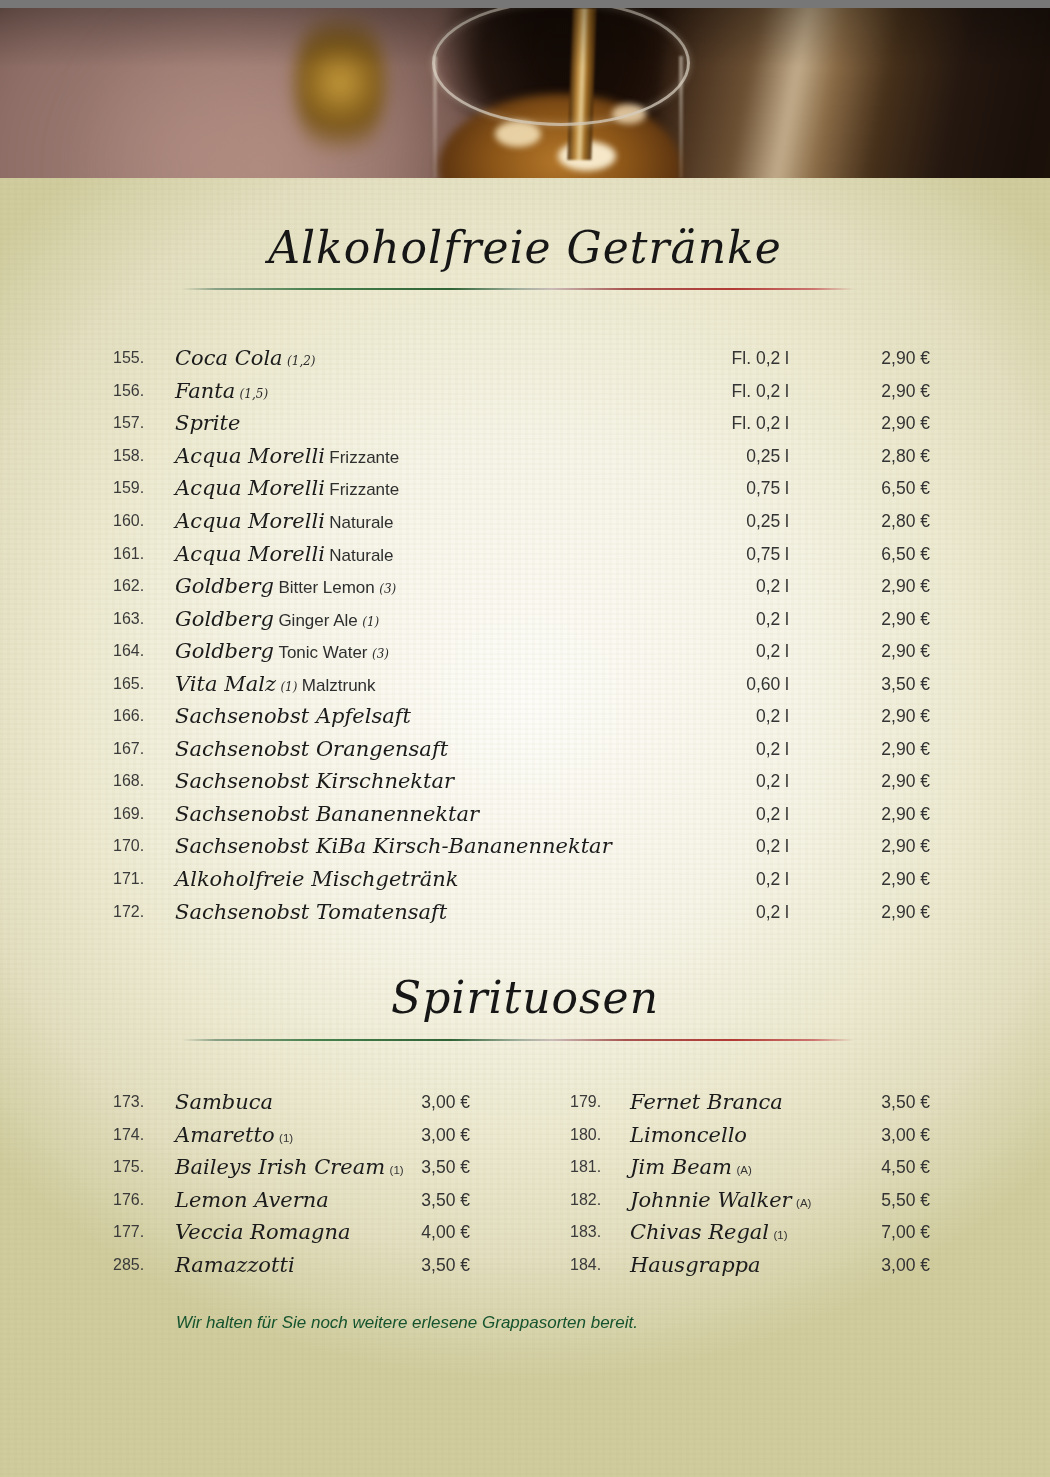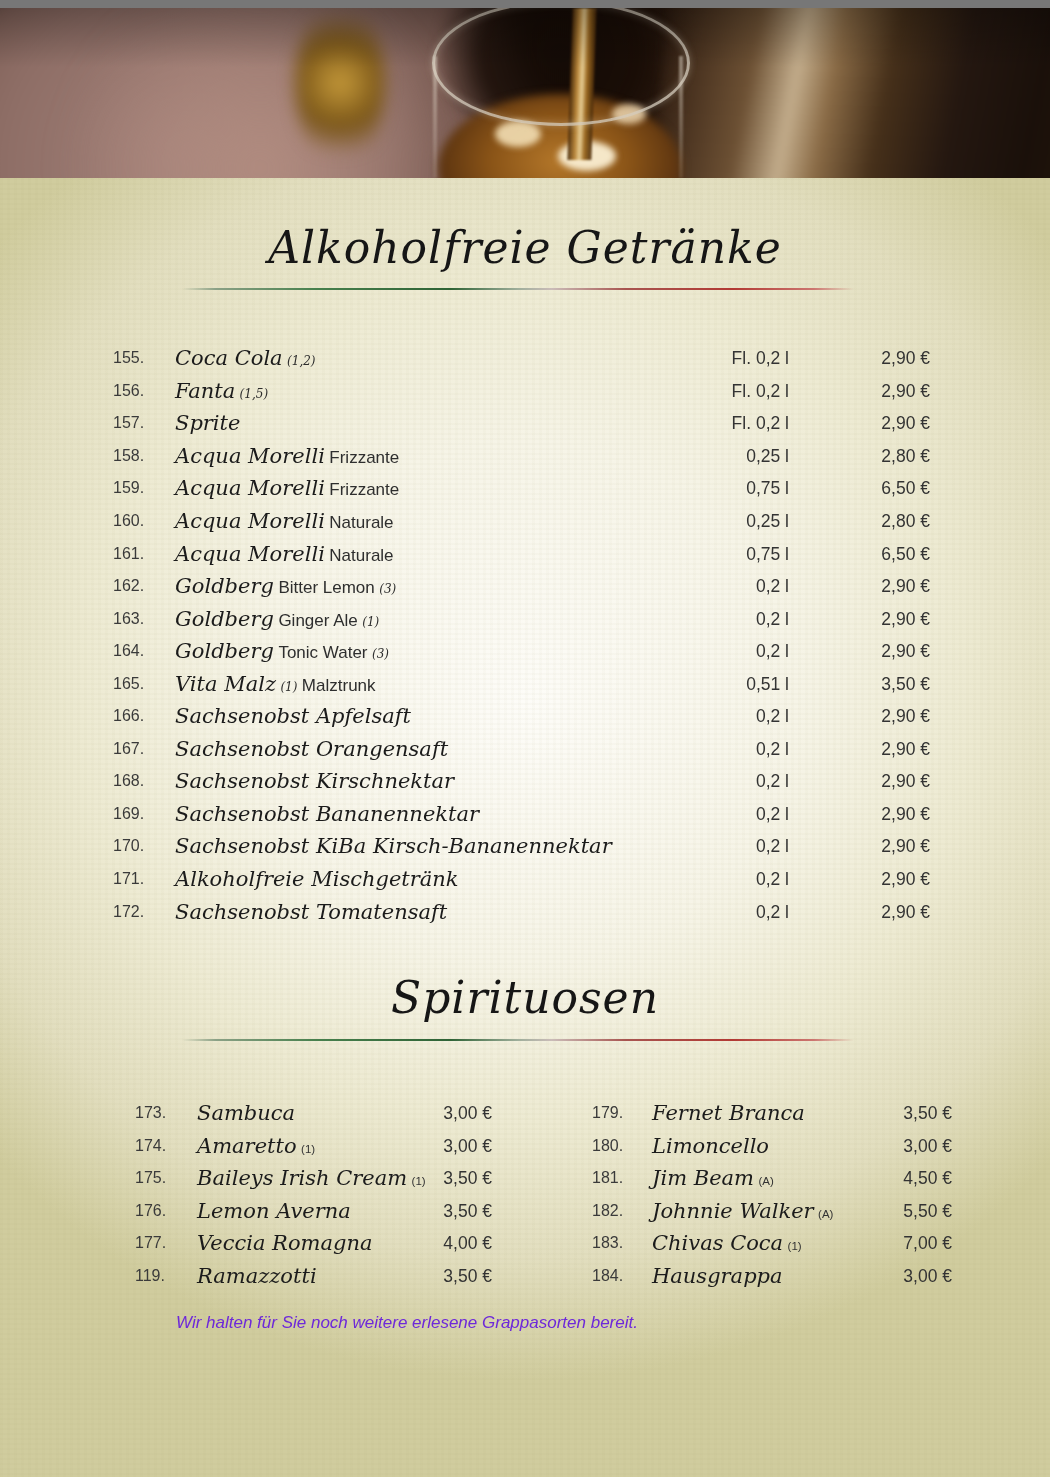--- a/index.html
+++ b/index.html
@@ -67,32 +67,32 @@
   .row .nm{font:italic 21px "DejaVu Serif",serif;color:#1b1b1b;}
   .row .n1,.row .n2{font:italic 12px "DejaVu Serif",serif;color:#2c2c2c;}
   .row .sub{font:17px "Liberation Sans",sans-serif;color:#2e2e2e;}
   .row .size{position:absolute;right:261px;top:50%;transform:translateY(-50%);
              font:17.5px "Liberation Sans",sans-serif;color:#333;}
   .row .price{position:absolute;right:120px;top:50%;transform:translateY(-50%);
              font:17.5px "Liberation Sans",sans-serif;color:#333;}
 
   
   #spirits{position:absolute;left:0;top:1073px;width:1050px;height:200px;}
-  .scol{position:absolute;top:16px;height:100%;padding-left:22px;}
+  .scol{position:absolute;top:5px;height:100%;}
   #scol1{left:0;width:525px;}
   #scol2{left:525px;width:525px;}
   #spirits .n2{font:11.5px "Liberation Sans",sans-serif;font-style:normal;color:#333;}
   #scol1 .price{right:55px;}
   #scol2 .price{right:120px;}
   #scol2 .num{left:45px;}
   #scol2 .namewrap{left:105px;}
 
   
   .footer{position:absolute;left:176px;top:1303px;
-          font:italic 17px/23px "Liberation Sans",sans-serif;color:#6d28d9;text-align:right;}
+          font:italic 17px/23px "Liberation Sans",sans-serif;color:#14532d;text-align:right;}
 </style>
 </head>
 <body>
 
 <div class="page">
 
   <div class="photo">
     <div class="ph-hand"></div>
     <div class="ph-hand2"></div>
     <div class="ph-glint"></div>
@@ -171,21 +171,21 @@
       </div>
       <div class="row">
         <span class="num">164.</span>
         <span class="namewrap"><span class="nm">Goldberg</span> <span class="sub">Tonic Water</span> <span class="n2">(3)</span> </span>
         <span class="size">0,2 l</span>
         <span class="price">2,90 €</span>
       </div>
       <div class="row">
         <span class="num">165.</span>
         <span class="namewrap"><span class="nm">Vita Malz</span> <span class="n1">(1)</span> <span class="sub">Malztrunk</span> </span>
-        <span class="size">0,51 l</span>
+        <span class="size">0,60 l</span>
         <span class="price">3,50 €</span>
       </div>
       <div class="row">
         <span class="num">166.</span>
         <span class="namewrap"><span class="nm">Sachsenobst Apfelsaft</span> </span>
         <span class="size">0,2 l</span>
         <span class="price">2,90 €</span>
       </div>
       <div class="row">
         <span class="num">167.</span>
@@ -249,21 +249,21 @@
           <span class="num">176.</span>
           <span class="namewrap"><span class="nm">Lemon Averna</span> </span>
           <span class="price">3,50 €</span>
         </div>
         <div class="row">
           <span class="num">177.</span>
           <span class="namewrap"><span class="nm">Veccia Romagna</span> </span>
           <span class="price">4,00 €</span>
         </div>
         <div class="row">
-          <span class="num">119.</span>
+          <span class="num">285.</span>
           <span class="namewrap"><span class="nm">Ramazzotti</span> </span>
           <span class="price">3,50 €</span>
         </div>
       </div>
     <div class="scol" id="scol2">
         <div class="row">
           <span class="num">179.</span>
           <span class="namewrap"><span class="nm">Fernet Branca</span> </span>
           <span class="price">3,50 €</span>
         </div>
@@ -277,21 +277,21 @@
           <span class="namewrap"><span class="nm">Jim Beam</span> <span class="n2">(A)</span> </span>
           <span class="price">4,50 €</span>
         </div>
         <div class="row">
           <span class="num">182.</span>
           <span class="namewrap"><span class="nm">Johnnie Walker</span> <span class="n2">(A)</span> </span>
           <span class="price">5,50 €</span>
         </div>
         <div class="row">
           <span class="num">183.</span>
-          <span class="namewrap"><span class="nm">Chivas Coca</span> <span class="n2">(1)</span> </span>
+          <span class="namewrap"><span class="nm">Chivas Regal</span> <span class="n2">(1)</span> </span>
           <span class="price">7,00 €</span>
         </div>
         <div class="row">
           <span class="num">184.</span>
           <span class="namewrap"><span class="nm">Hausgrappa</span> </span>
           <span class="price">3,00 €</span>
         </div>
       </div>
   </div>
 

